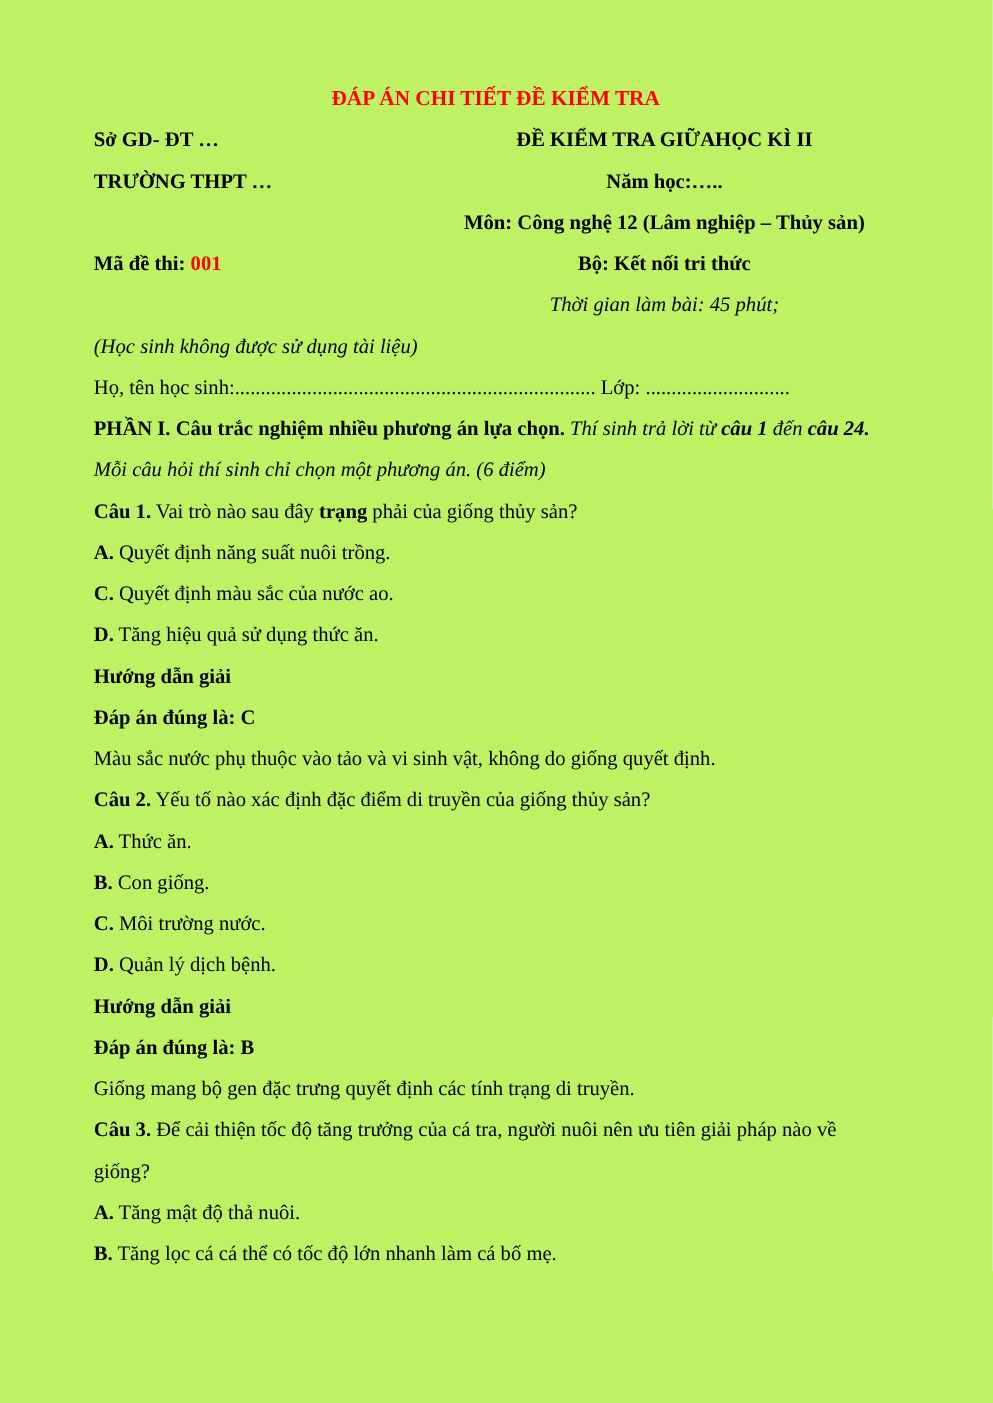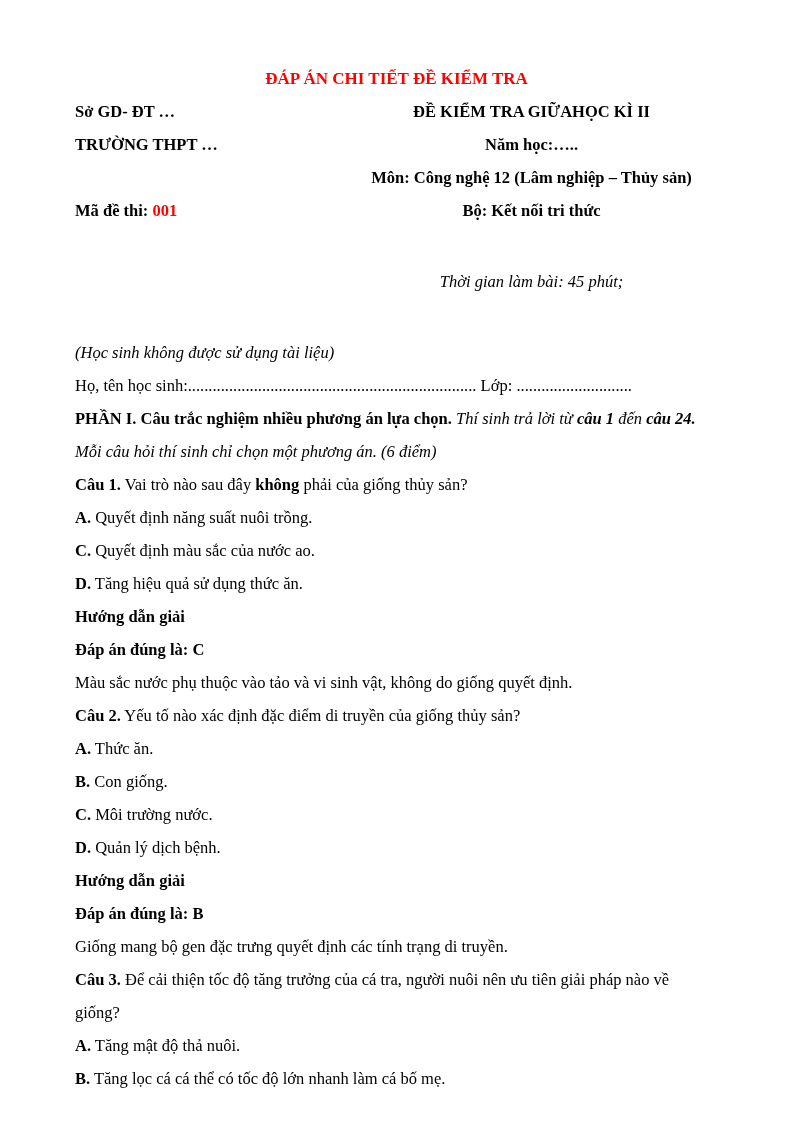--- a/index.html
+++ b/index.html
@@ -1,30 +1,30 @@
 <!DOCTYPE html>
 <html><head>
 <meta charset="utf-8">
 <style>
   html, body { margin: 0; padding: 0; background: #e8e8e8; }
   .page {
     width: 794px;
     height: 1122px;
     margin: 0 auto;
-    background: #ffffff;
+    background: #bef264;
     box-sizing: border-box;
     padding: 62px 76px 40px 75px;
     font-family: "Liberation Serif", "DejaVu Serif", serif;
     font-size: 16.5px;
     color: #000000;
     overflow: hidden;
   }
   .line { margin: 0; line-height: 33px; }
   .b { font-weight: bold; }
-  .i { font-style: italic; margin-top: 38px; }
+  .i { font-style: italic; }
   .red { color: #ff0000; }
   .doc-title {
     text-align: center;
     font-weight: bold;
     color: #ff0000;
     line-height: 33px;
     font-size: 17px;
   }
   .hrow { display: flex; line-height: 33px; }
   .hcol-l { width: 42%; text-align: left; }
@@ -60,21 +60,21 @@
       <div class="hcol-r i">Thời gian làm bài: 45 phút;</div>
     </div>
     <p class="line i center">(Học sinh không được sử dụng tài liệu)</p>
   </div>
 
   <p class="line">Họ, tên học sinh:...................................................................... Lớp: ............................</p>
 
   <p class="line"><span class="b">PHẦN I. Câu trắc nghiệm nhiều phương án lựa chọn.</span><span class="i"> Thí sinh trả lời từ </span><span class="b i">câu 1</span><span class="i"> đến </span><span class="b i">câu 24.</span><span class="i"> Mỗi câu hỏi thí sinh chỉ chọn một phương án. (6 điểm)</span></p>
 
   <div>
-      <p class="line"><span class="b">Câu 1.</span><span> Vai trò nào sau đây </span><span class="b">không</span><span> phải của giống thủy sản?</span></p>
+      <p class="line"><span class="b">Câu 1.</span><span> Vai trò nào sau đây </span><span class="b">trạng</span><span> phải của giống thủy sản?</span></p>
       <p class="line"><span class="b">A.</span><span> Quyết định năng suất nuôi trồng.</span></p>
       <p class="line"><span class="b">C.</span><span> Quyết định màu sắc của nước ao.</span></p>
       <p class="line"><span class="b">D.</span><span> Tăng hiệu quả sử dụng thức ăn.</span></p>
       <p class="line b">Hướng dẫn giải</p>
       <p class="line b">Đáp án đúng là: C</p>
       <p class="line">Màu sắc nước phụ thuộc vào tảo và vi sinh vật, không do giống quyết định.</p>
       <p class="line"><span class="b">Câu 2.</span><span> Yếu tố nào xác định đặc điểm di truyền của giống thủy sản?</span></p>
       <p class="line"><span class="b">A.</span><span> Thức ăn.</span></p>
       <p class="line"><span class="b">B.</span><span> Con giống.</span></p>
       <p class="line"><span class="b">C.</span><span> Môi trường nước.</span></p>

